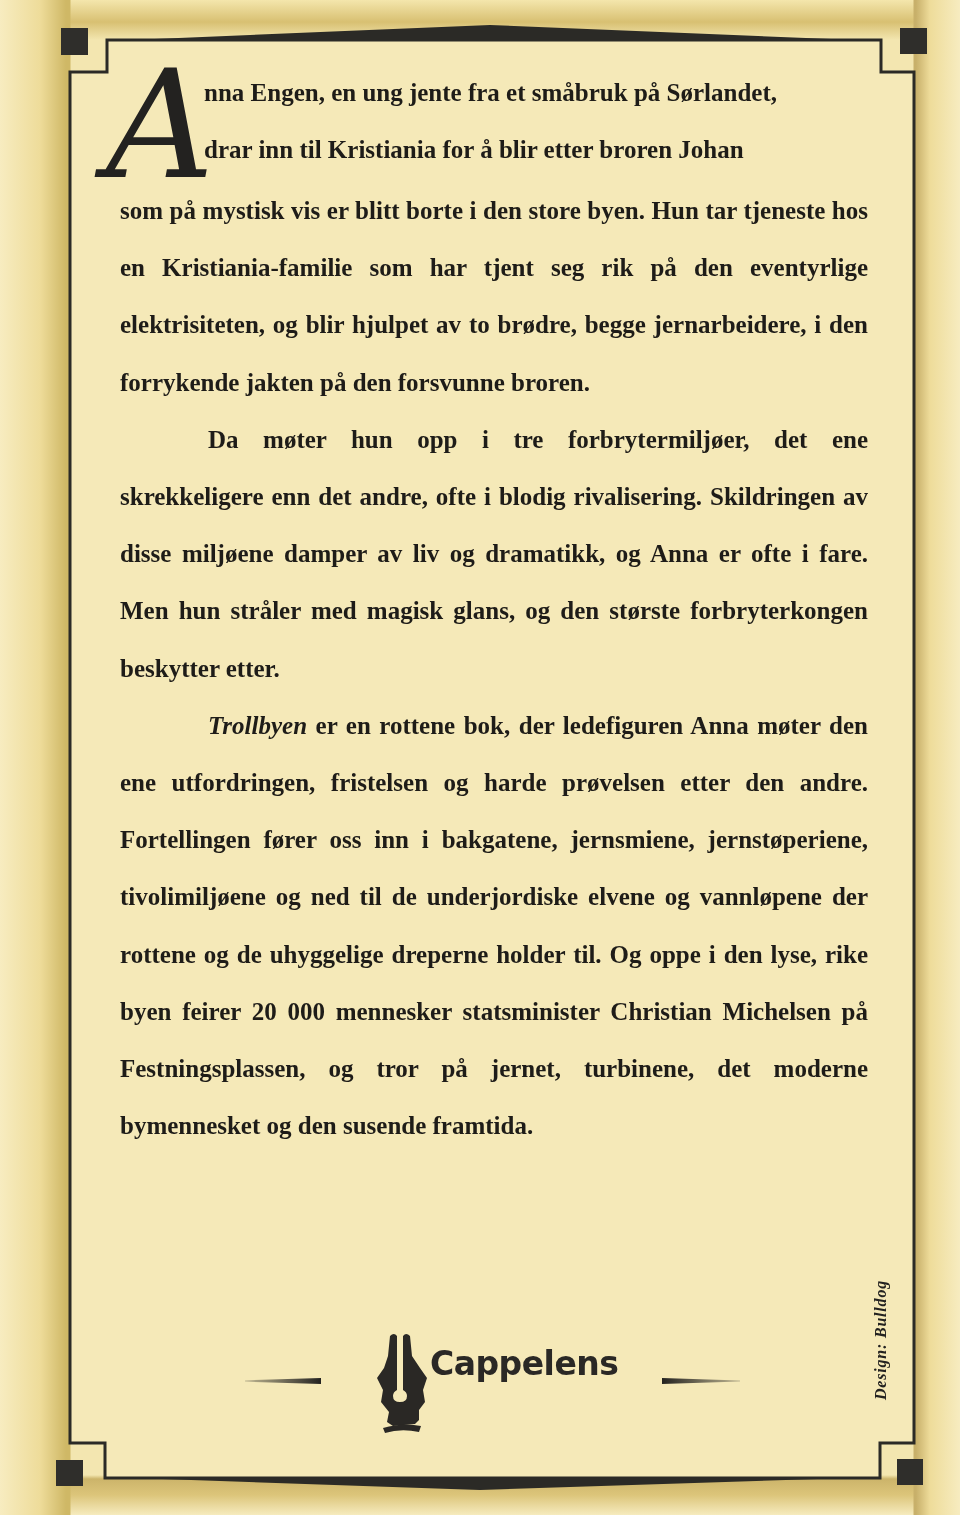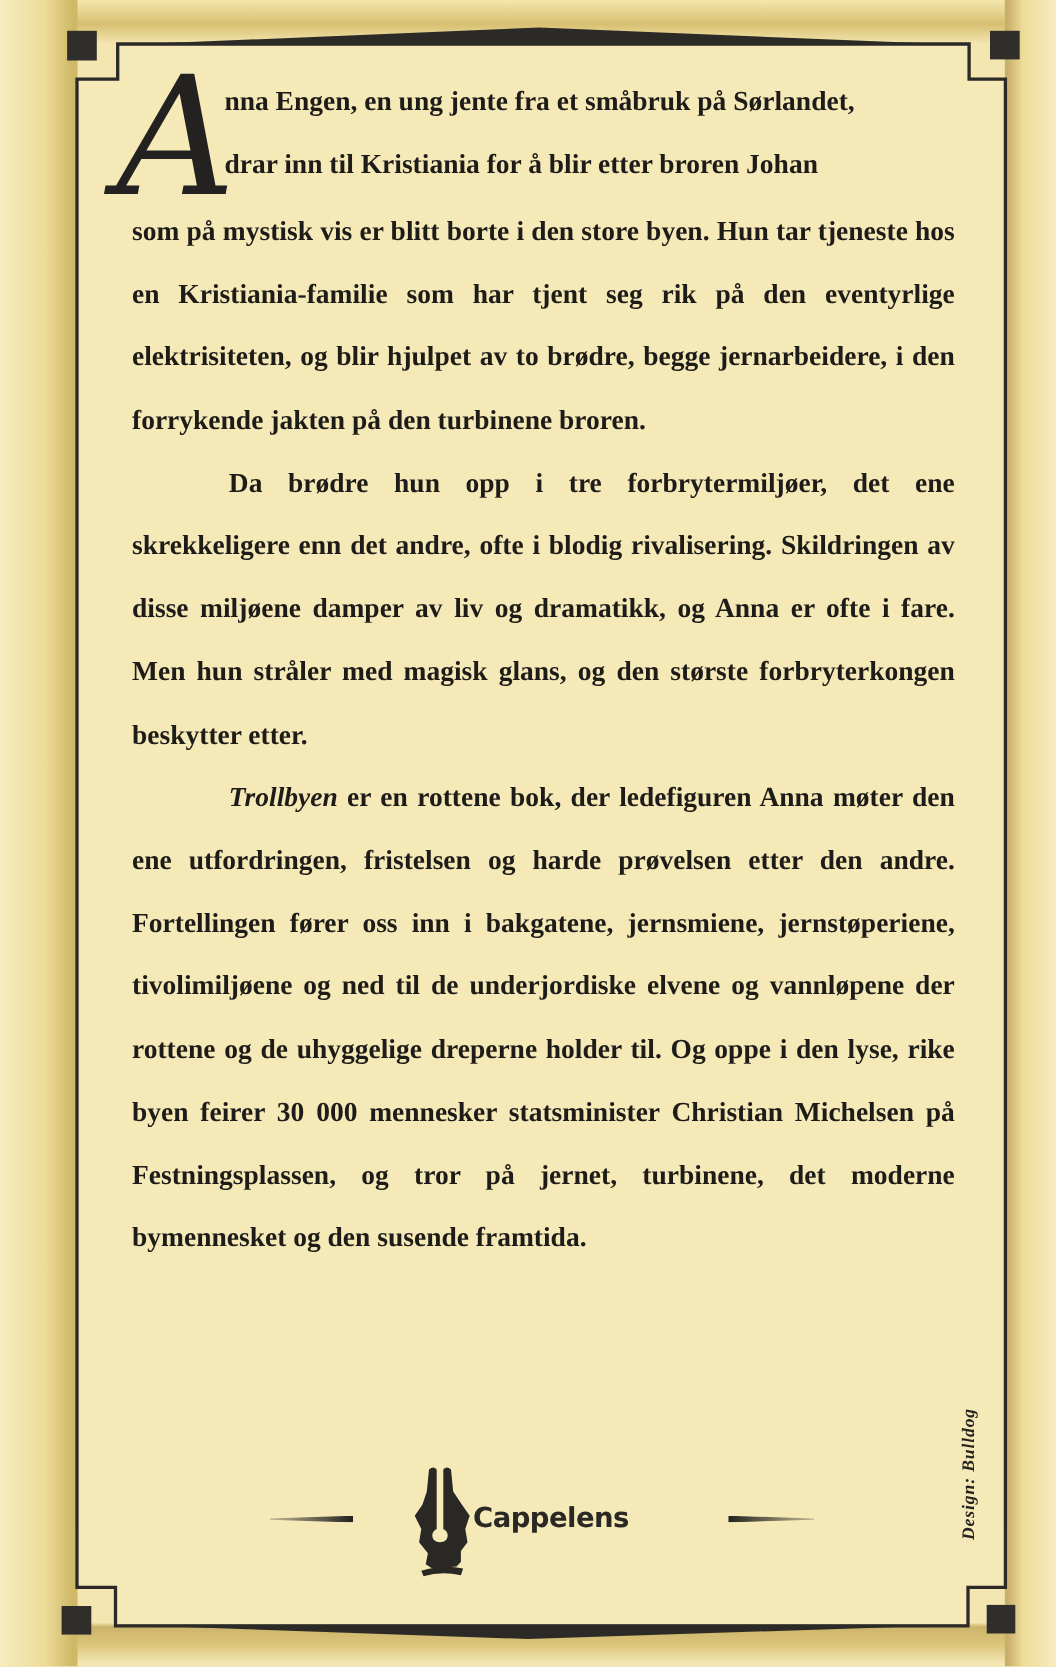--- a/index.html
+++ b/index.html
@@ -45,23 +45,23 @@
   .rule.left { left: 0; width: 76px;
     background: linear-gradient(90deg, rgba(35,34,32,0.25), #232220);
     clip-path: polygon(0 40%, 100% 0, 100% 100%, 0 60%);
   }
   .rule.right { left: 417px; width: 78px;
     background: linear-gradient(270deg, rgba(35,34,32,0.25), #232220);
     clip-path: polygon(0 0, 100% 40%, 100% 60%, 0 100%);
   }
   .nib { position: absolute; left: 130px; top: 2px; }
   .brand {
-    position: absolute; left: 185px; top: 32px;
+    position: absolute; left: 185px; top: 16px;
     font-family: "DejaVu Sans", sans-serif; font-weight: bold;
-    color: #2a2825; font-size: 25px; line-height: 36px; letter-spacing: -0.5px;
+    color: #2a2825; font-size: 33px; line-height: 36px; letter-spacing: -0.5px;
   }
   .brand .l2 { padding-left: 17px; display: block; }
   .designer {
     position: absolute; left: 872px; top: 1400px;
     transform-origin: left top; transform: rotate(-90deg);
     font-family: "Liberation Serif", serif; font-style: italic; font-weight: bold;
     font-size: 16px; color: #232220; white-space: nowrap; letter-spacing: 0.8px;
   }
 </style>
 </head>
@@ -88,36 +88,36 @@
 <div class="text-block">
   <p class="para">
     <span class="drop-cap">A</span>
     <span>nna Engen, en ung jente fra et småbruk på Sørlandet,</span><br>
     <span>drar inn til Kristiania for å blir etter broren Johan</span>
     <span style="display:block;clear:both"></span>
     <span>som på mystisk vis er blitt borte i den store byen. Hun tar</span>
     <span>tjeneste hos en Kristiania-familie som har tjent seg rik på</span>
     <span>den eventyrlige elektrisiteten, og blir hjulpet av to brødre,</span>
     <span>begge jernarbeidere, i den forrykende jakten på den</span>
-    <span>turbinene broren.</span>
+    <span>forsvunne broren.</span>
   </p>
   <p class="para indent">
-    <span>Da brødre hun opp i tre forbrytermiljøer, det ene</span>
+    <span>Da møter hun opp i tre forbrytermiljøer, det ene</span>
     <span>skrekkeligere enn det andre, ofte i blodig rivalisering.</span>
     <span>Skildringen av disse miljøene damper av liv og dramatikk,</span>
     <span>og Anna er ofte i fare. Men hun stråler med magisk glans,</span>
     <span>og den største forbryterkongen beskytter etter.</span>
   </p>
   <p class="para indent"><em class="title">Trollbyen</em><span> er en rottene bok, der ledefiguren Anna</span>
     <span>møter den ene utfordringen, fristelsen og harde prøvelsen</span>
     <span>etter den andre. Fortellingen fører oss inn i bakgatene,</span>
     <span>jernsmiene, jernstøperiene, tivolimiljøene og ned til de</span>
     <span>underjordiske elvene og vannløpene der rottene og de</span>
     <span>uhyggelige dreperne holder til. Og oppe i den lyse, rike</span>
-    <span>byen feirer 30 000 mennesker statsminister Christian</span>
+    <span>byen feirer 20 000 mennesker statsminister Christian</span>
     <span>Michelsen på Festningsplassen, og tror på jernet, turbinene,</span>
     <span>det moderne bymennesket og den susende framtida.</span>
   </p>
 </div>
 
 <div class="logo">
   <div class="rule left"></div>
   <svg class="nib" width="58" height="102" viewBox="0 0 58 102">
     <path d="M15 4 Q19 0 22 4 L22 58 Q18 60 18 64 Q18 70 25 70 Q32 70 32 64 Q32 60 28 58 L28 4 Q31 0 35 4 L37 24 L45 36 L52 46 L48 58 L50 70 L44 78 L44 88 L40 92 L18 94 L12 90 L14 80 L6 70 L8 58 L2 46 L9 36 L13 24 Z" fill="#2a2825"></path>
     <path d="M8 96 Q28 90 46 94 L44 100 Q26 96 10 101 Z" fill="#2a2825"></path>

